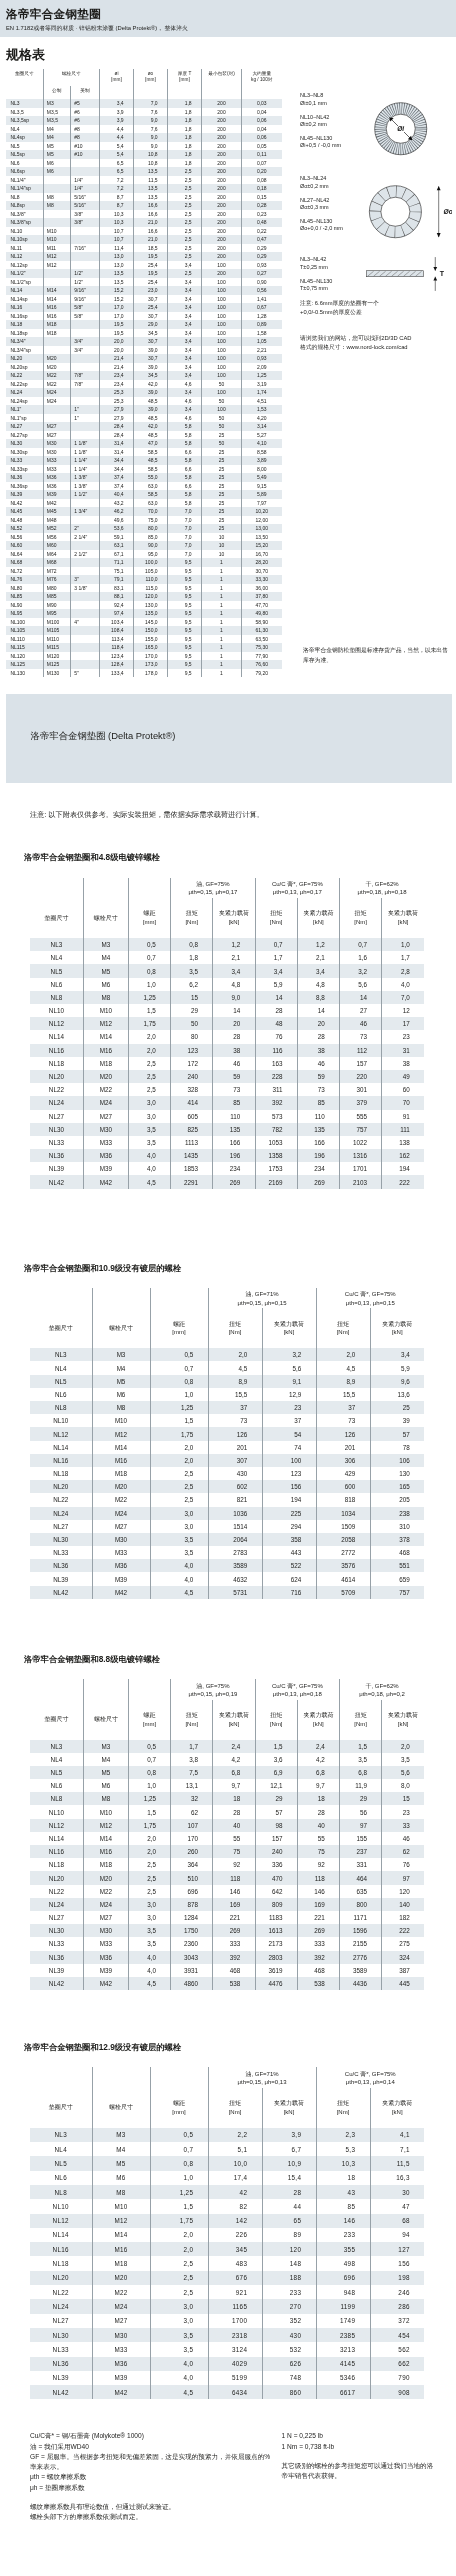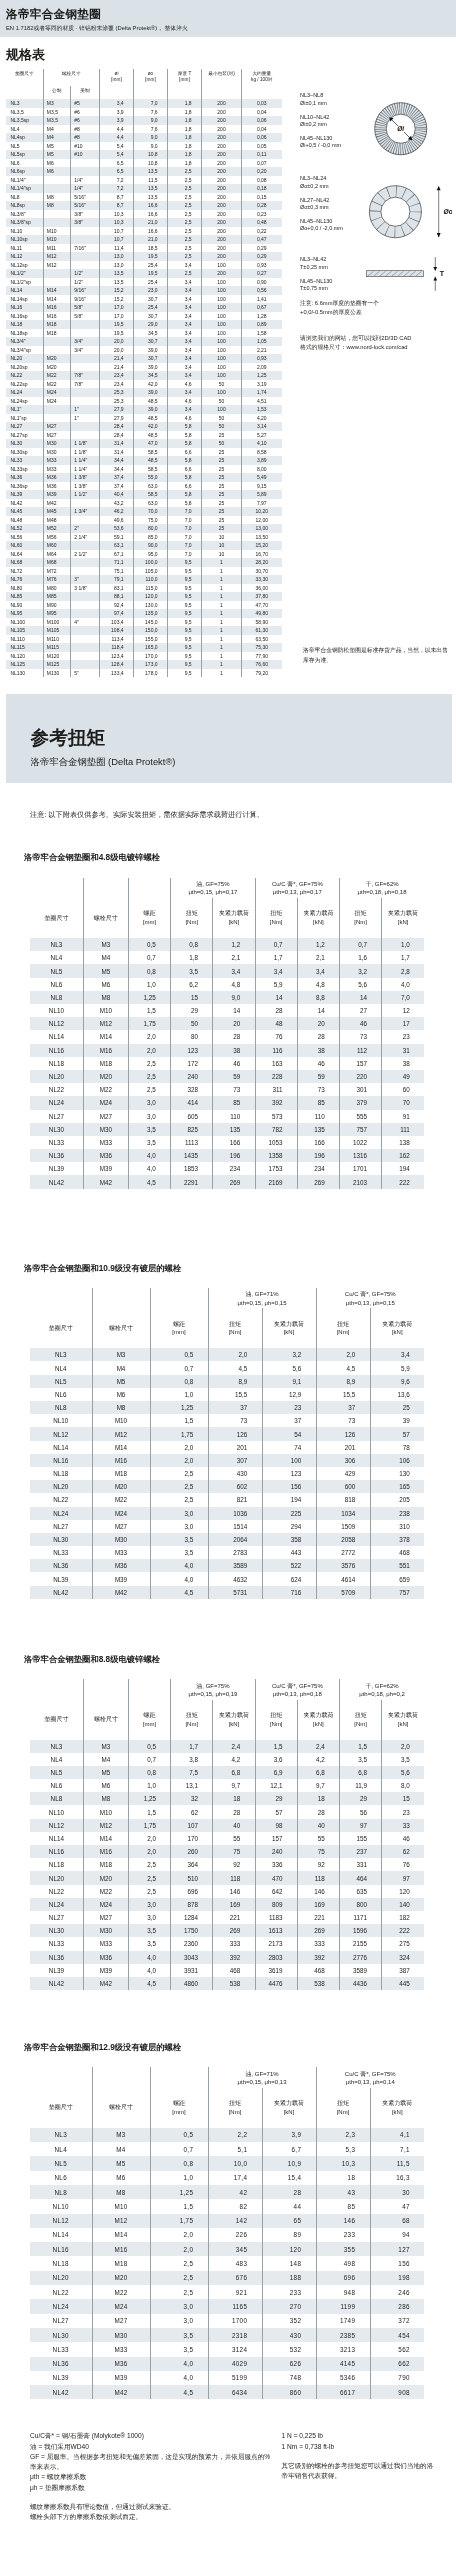--- a/index.html
+++ b/index.html
@@ -840,21 +840,20 @@
   </div>
 
   <div class="tol-note">注意: 6.6mm厚度的垫圈有一个
 +0,0/-0.5mm的厚度公差</div>
   <div class="cad-note">请浏览我们的网站，您可以找到2D/3D CAD
 格式的规格尺寸：www.nord-lock.com/cad</div>
   <div class="stock-note">洛帝牢合金钢防松垫圈是标准存货产品，当然，以未出售库存为准。</div>
 </section>
 
 <section class="torque-banner">
-  <h2>参考扭矩</h2>
   <div class="torque-banner-sub">洛帝牢合金钢垫圈 (Delta Protekt®)</div>
 </section>
 
 <div class="global-note">注意: 以下附表仅供参考。实际安装扭矩，需依据实际需求载荷进行计算。</div>
 
 <div class="tq-heading" style="margin-top:32px">洛帝牢合金钢垫圈和4.8级电镀锌螺栓</div>
 <table class="torque">
     <colgroup>
       <col style="width: 53px;">
       <col style="width: 45px;">

